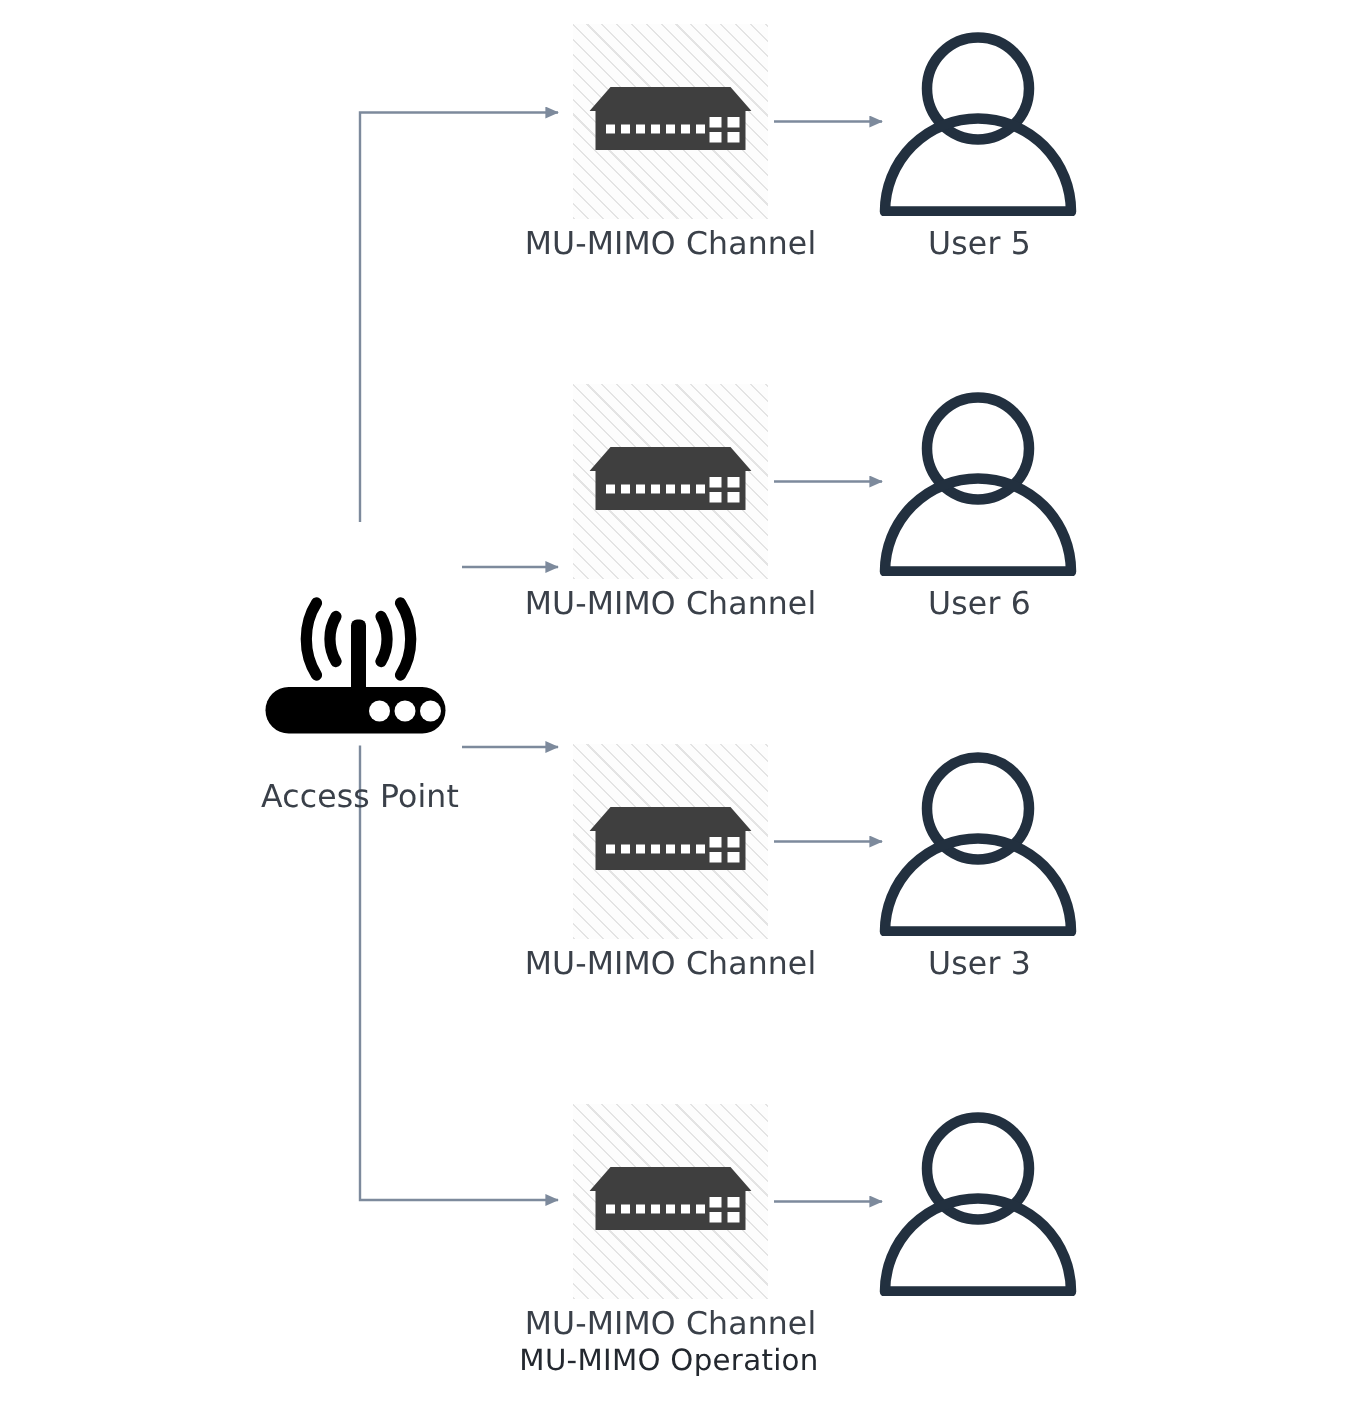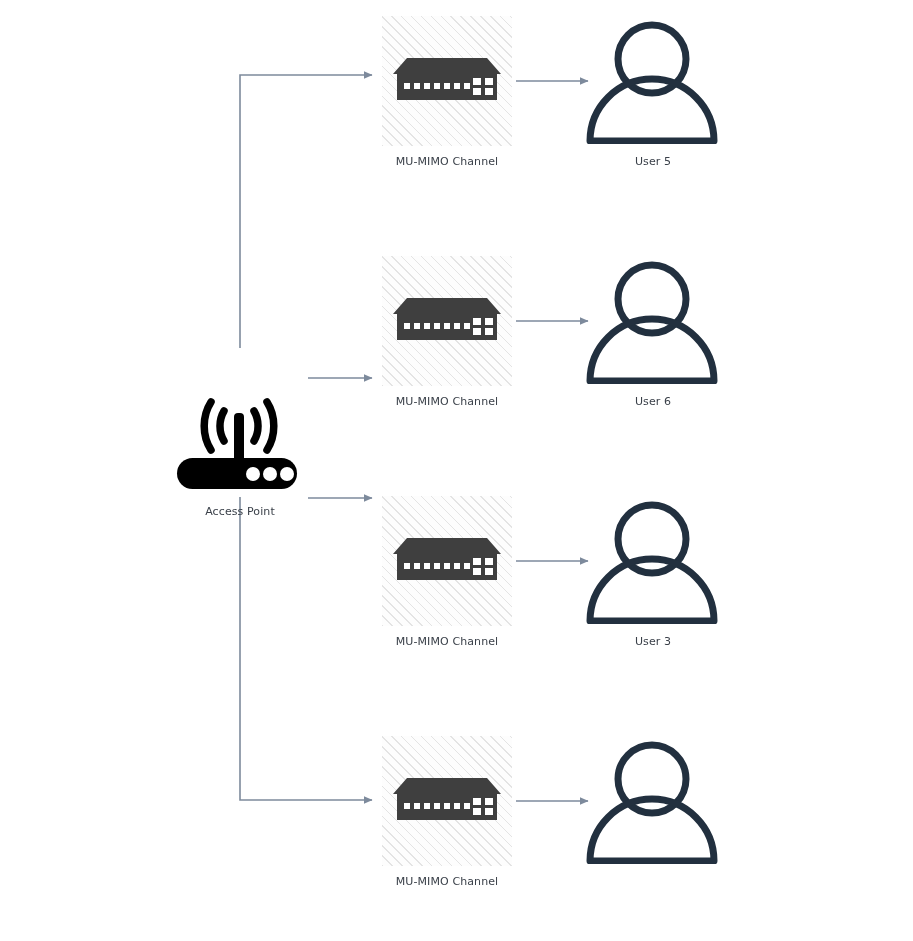--- a/index.html
+++ b/index.html
@@ -38,21 +38,21 @@
         45deg,
         rgba(170,170,170,0.30) 0px,
         rgba(170,170,170,0.30) 1px,
         rgba(255,255,255,0) 1px,
         rgba(255,255,255,0) 7px);
   }
   
   .label {
     position: absolute;
     color: #3a4049;
-    font-size: 11px;
+    font-size: 21px;
     line-height: 18px;
     white-space: nowrap;
     text-align: center;
     letter-spacing: 0.1px;
   }
   .title {
     position: absolute;
     color: #23282f;
     font-size: 19.5px;
     line-height: 24px;
@@ -97,21 +97,21 @@
       <path d="M84,26 a22,26 0 0 1 0,30" fill="none" stroke="#000" stroke-width="7.5" stroke-linecap="round"></path>
 
       <path d="M41,17 a34,40 0 0 0 0,48" fill="none" stroke="#000" stroke-width="7.5" stroke-linecap="round"></path>
       <path d="M97,17 a34,40 0 0 1 0,48" fill="none" stroke="#000" stroke-width="7.5" stroke-linecap="round"></path>
 
       <rect x="7" y="73" width="120" height="31" rx="15.5" fill="#000"></rect>
       <circle cx="83" cy="89" r="7" fill="#fff"></circle>
       <circle cx="100" cy="89" r="7" fill="#fff"></circle>
       <circle cx="117" cy="89" r="7" fill="#fff"></circle>
     </svg>
-    <div class="label" style="left:0; top:118px; width:140px;">Access Point</div>
+    <div class="label" style="left:0; top:137px; width:140px;">Access Point</div>
   </div>
 
   <div class="chan-box" style="left:382px; top:16px;"></div>
   <div class="node" style="left:382px; top:16px; width:130px; height:130px;">
     <svg class="svg-node" width="108" height="48" viewBox="0 0 108 48" style="left:11px; top:42px;">
       <path d="M14,0 L94,0 L108,16 L0,16 Z" fill="#3f3f3f"></path>
       <rect x="4" y="16" width="100" height="26" fill="#3f3f3f"></rect>
       <rect x="11" y="25" width="6" height="6" fill="#fff"></rect>
       <rect x="21" y="25" width="6" height="6" fill="#fff"></rect>
       <rect x="31" y="25" width="6" height="6" fill="#fff"></rect>
@@ -211,14 +211,15 @@
   </div>
   <div class="label" style="left:347px; top:873px; width:200px;">MU-MIMO Channel</div>
 
   <div class="node" style="left:586px; top:734px; width:134px; height:130px;">
     <svg class="svg-node" width="134" height="130" viewBox="0 0 134 130" style="left:0; top:0;">
       <circle cx="66" cy="45" r="34" fill="none" stroke="#22303f" stroke-width="7"></circle>
       <path d="M4,127 A62,62 0 0 1 128,127 Z" fill="none" stroke="#22303f" stroke-width="7" stroke-linejoin="round"></path>
     </svg>
   </div>
 
+  <div class="title" style="left:246px; top:895px; width:400px;">MU-MIMO Operation</div>
 
 </div>
 
 </body></html>

